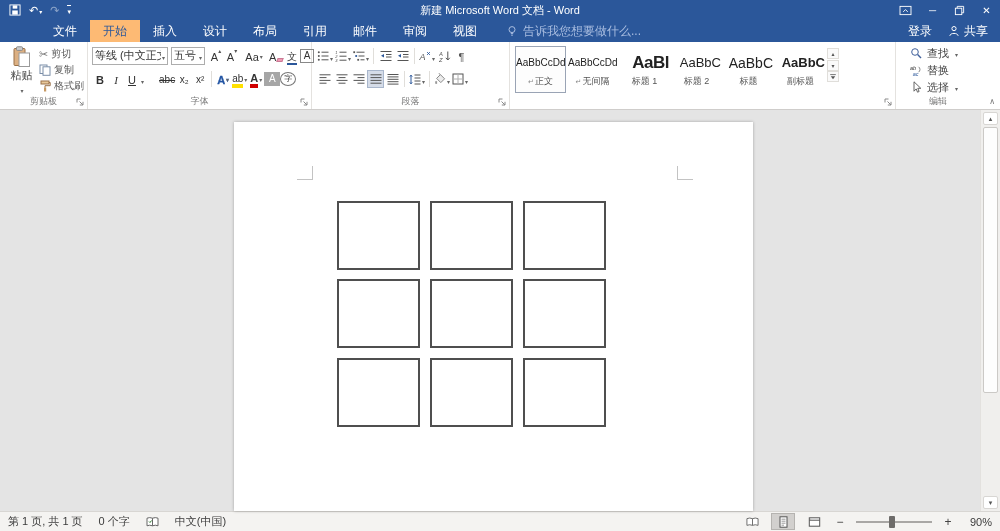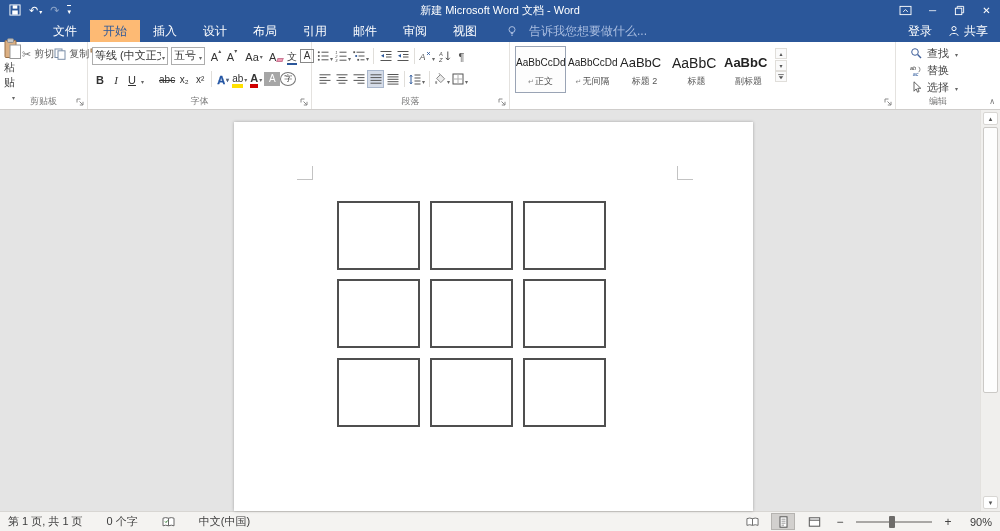--- a/index.html
+++ b/index.html
@@ -20,41 +20,41 @@
   .winctl { margin-left:auto; display:flex; z-index:2; }
   .winbtn { width:27px; height:19px; display:flex; align-items:center; justify-content:center; font-size:10px; color:#fff; }
   .winbtn .ic { width:13px; height:11px; }
   .glyph-min::after { content:"\2500"; }
   .glyph-close::after { content:"\2715"; }
 
   
   .tabrow { height:22px; background:#2b579a; display:flex; align-items:stretch; font-size:12px; color:#fff;padding-left:40px; }
   .tab { padding:0 13px; display:flex; align-items:center; cursor:default; white-space:nowrap; }
   .tab.active { background:#fdba74; color:#2b579a; }
-  .tellme { display:flex; align-items:center; gap:11px; padding:0 10px; color:#a9bde0; margin-left:6px; white-space:nowrap; }
+  .tellme { display:flex; align-items:center; gap:5px; padding:0 10px; color:#a9bde0; margin-left:6px; white-space:nowrap; }
   .tellme .ic { width:12px; height:12px; }
   .account { margin-left:auto; display:flex; align-items:center; gap:16px; padding-right:12px; font-size:12px; }
   .share-btn { display:flex; align-items:center; gap:4px; }
   .share-btn .ic { width:12px; height:12px; }
 
   
   .ribbon { height:68px; background:#fff; border-bottom:1px solid #cfcdcb; display:flex; position:relative; }
   .group { position:relative; border-right:1px solid #e4e2df; padding:3px 3px 13px 4px; }
   .grouplabel { position:absolute; bottom:1px; left:0; right:0; text-align:center; font-size:9px; color:#7a7a7a; white-space:nowrap; }
   .launcher { position:absolute; right:2px; bottom:2px; width:9px; height:9px; }
   .rrow { display:flex; align-items:center; height:21px; margin-bottom:2px; }
   .sep { width:1px; height:16px; background:#e0deda; margin:0 3px; }
   .caret::after { content:"\25BE"; font-size:6px; color:#666; margin-left:1px; }
 
   
   .g-clip { width:88px; }
   .clip-wrap { display:flex; height:50px; }
   .paste-btn { width:36px; display:flex; flex-direction:column; align-items:center; justify-content:center; font-size:11px; color:#444; }
   .paste-btn .ic { width:18px; height:22px; }
-  .clip-col { display:flex; flex-direction:row; justify-content:space-between; padding:2px 0; }
+  .clip-col { display:flex; flex-direction:column; justify-content:space-between; padding:2px 0; }
   .mini { display:flex; align-items:center; gap:3px; font-size:10px; color:#555; height:14px; white-space:nowrap; }
   .mini .ic { width:12px; height:12px; }
   .ico-cut::before { content:"\2702"; font-size:11px; color:#777; }
 
   
   .g-font { width:224px; }
   .combo { border:1px solid #adadad; background:#fff; height:18px; display:flex; align-items:center;
     font-size:11px; color:#333; padding:0 2px; margin-right:3px; }
   .combo .val { overflow:hidden; white-space:nowrap; display:inline-block; }
   .combo-name .val { width:66px; }
@@ -82,21 +82,21 @@
   .pbtn .ic { width:12px; height:12px; }
   .pbtn.active { background:#d5dce8; border:1px solid #a8b6cc; }
   .ico-pilcrow::before { content:"\00B6"; font-size:11px; color:#555; }
 
   
   .g-styles { width:386px; display:flex; }
   .styles-host { display:flex; }
   .style-cell { width:51px; height:47px; margin:1px 0 0 1px; display:flex; flex-direction:column;
     align-items:center; justify-content:center; border:1px solid transparent; overflow:hidden; }
   .style-cell.selected { border:1px solid #9aa4b5; background:#fdfdfd; }
-  .style-preview { white-space:nowrap; overflow:hidden; width:49px; text-align:left; height:24px; line-height:24px; color:#222; }
+  .style-preview { white-space:nowrap; overflow:hidden; width:49px; text-align:right; height:24px; line-height:24px; color:#222; }
   .pv-normal { font-size:10px; }
   .pv-h1 { font-size:17px; font-weight:bold; letter-spacing:-.5px; }
   .pv-h2 { font-size:13px; }
   .pv-title { font-size:14px; }
   .pv-subtitle { font-size:13px; font-weight:bold; }
   .pv-emphasis { font-size:10px; font-style:italic; color:#555; font-family:"Liberation Serif",serif; }
   .style-name { font-size:9px; color:#555; white-space:nowrap; display:flex; align-items:center; gap:1px; }
   .style-mark { font-size:7px; color:#888; }
   .styles-scroll { width:14px; display:flex; flex-direction:column; justify-content:space-between; align-items:center; padding:3px 0 14px; }
   .sgbtn { width:12px; height:11px; display:flex; align-items:center; justify-content:center; border:1px solid #e0deda; background:#fafafa; }
@@ -123,21 +123,21 @@
   .vscroll { position:absolute; right:0; top:0; width:20px; height:401px; background:#f0efed; border-left:1px solid #e3e1de; }
   .sbtn { position:absolute; left:2px; width:15px; height:13px; background:#fff; border:1px solid #d8d6d3; border-radius:2px;
     display:flex; align-items:center; justify-content:center; }
   .sbtn.up { top:2px; } .sbtn.up::after { content:"\25B4"; font-size:7px; color:#555; }
   .sbtn.down { bottom:2px; } .sbtn.down::after { content:"\25BE"; font-size:7px; color:#555; }
   .sthumb { position:absolute; left:2px; top:17px; width:15px; height:266px; background:#fdfdfd; border:1px solid #cbc9c6; border-radius:2px; }
 
   
   .statusbar { height:20px; background:#f4f3f1; border-top:1px solid #d8d6d3; display:flex; align-items:center;
     font-size:11px; color:#3b3b3b; padding:0 8px; }
-  .sb-left { display:flex; align-items:center; gap:24px;justify-content:space-between; }
+  .sb-left { display:flex; align-items:center; gap:16px;justify-content:space-between; }
   .sb-left .ic { width:13px; height:12px; }
   .sb-right { margin-left:auto; display:flex; align-items:center; gap:7px; }
   .viewbtn { width:24px; height:17px; display:flex; align-items:center; justify-content:center; }
   .viewbtn.active { background:#d2d0ce; border:1px solid #b5b3b0; }
   .viewbtn .ic { width:13px; height:12px; }
   .zbtn { width:14px; text-align:center; color:#444; font-size:12px; }
   .zbtn.minus::after { content:"\2212"; }
   .zbtn.plus::after { content:"+"; }
   .ztrack { width:76px; height:2px; background:#a9a7a5; position:relative; margin:0 2px; }
   .ztick { position:absolute; left:50%; top:-3px; width:1px; height:8px; background:#a9a7a5; }
@@ -513,20 +513,26 @@
           <div class="style-name">
             <span class="style-mark">↵</span>
             <span>正文</span>
           </div>
         </div>
         <div class="style-cell">
           <div class="style-preview pv-normal">AaBbCcDd</div>
           <div class="style-name">
             <span class="style-mark">↵</span>
             <span>无间隔</span>
+          </div>
+        </div>
+        <div class="style-cell">
+          <div class="style-preview pv-h1">AaBl</div>
+          <div class="style-name">
+            <span>标题 1</span>
           </div>
         </div>
         <div class="style-cell">
           <div class="style-preview pv-h2">AaBbC</div>
           <div class="style-name">
             <span>标题 2</span>
           </div>
         </div>
         <div class="style-cell">
           <div class="style-preview pv-title">AaBbC</div>

